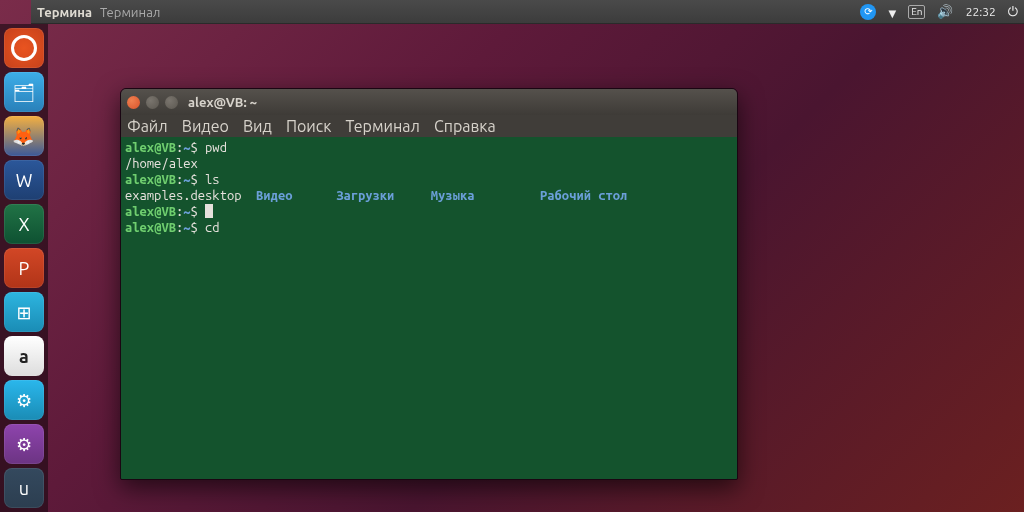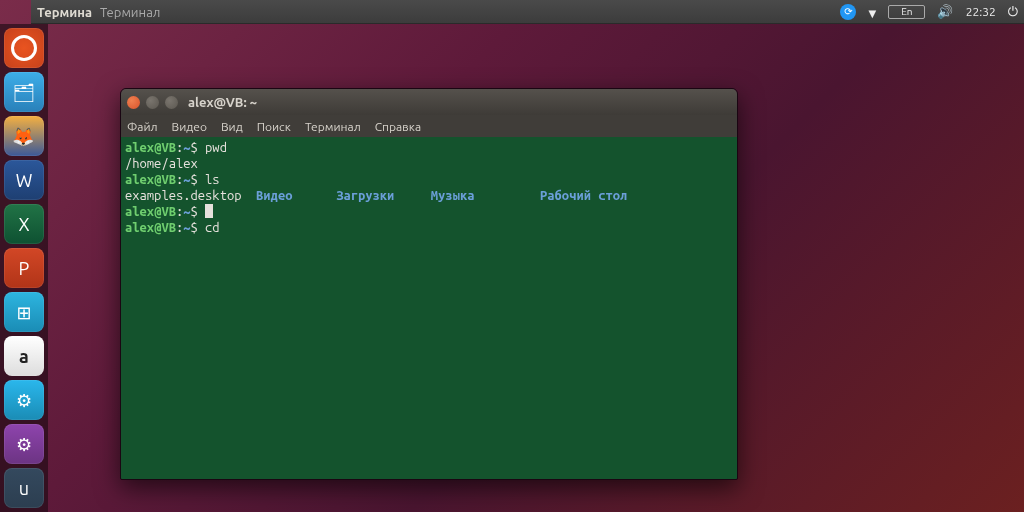--- a/index.html
+++ b/index.html
@@ -17,21 +17,21 @@
     border-bottom: 1px solid #2a2a2a;
     margin-left: 31px;
   }
   .top-panel .app-label { padding: 0 6px; font-weight: bold; color: #dfdbd2; }
   .top-panel .app-label-inactive { padding-left: 2px; color: #aaa; }
   .top-panel .spacer { flex: 1; }
   .top-panel .ind { padding: 0 6px; display:flex; align-items:center; height:24px; font-size:12px; color:#eee; }
   .top-panel .ind.icon { font-size: 13px; }
   .top-panel .disc { width:16px;height:16px;border-radius:50%;background:#2196f3;display:flex;align-items:center;justify-content:center;color:#fff;font-size:10px;}
   .top-panel .netarrow::before { content:"▼"; font-size:10px; }
-  .top-panel .lang { border:1px solid #aaa;border-radius:2px;padding:0 12px;font-size:10px;line-height:12px;}
+  .top-panel .lang { border:1px solid #aaa;border-radius:2px;padding:0 2px;font-size:10px;line-height:12px;}
 
   
   .launcher {
     position: absolute; top: 24px; left: 0; bottom: 0; width: 48px;
     background: rgba(30,10,20,0.65);
     display: flex; flex-direction: column; align-items: center; padding-top: 4px; gap: 4px;
   }
   .launcher .item {
     width: 40px; height: 40px; border-radius: 8px;
     display: flex; align-items: center; justify-content: center; font-size: 18px;
@@ -60,21 +60,21 @@
   .titlebar {
     height: 26px; background: linear-gradient(to bottom,#55514c 0%, #3e3b37 100%);
     display:flex; align-items:center; padding: 0 6px; gap:6px; color:#d7d3cb; font-size:13px;
   }
   .tb-btn { width:13px;height:13px;border-radius:50%;display:inline-block;}
   .tb-close { background: radial-gradient(circle at 35% 35%, #f08050, #d9532b); }
   .tb-min, .tb-max { background: radial-gradient(circle at 35% 35%, #7a756e, #5b5750); }
   .titlebar .title { margin-left:4px; font-weight:bold; }
   .menubar {
     height: 22px; background: #403d39; display:flex; align-items:center; padding:0 6px; gap:14px;
-    color:#d7d3cb; font-size:12px;
+    color:#d7d3cb; font-size:16px;
   }
   .menubar span { cursor: default; }
 
   .term-body {
     flex:1; background:#14532d; color:#e6e1dc; font-family: "Ubuntu Mono","DejaVu Sans Mono",monospace;
     font-size: 13px; line-height: 16px; padding: 2px 4px;
   }
   .prompt .user { color:#6fce6f; font-weight:bold; }
   .prompt .host { color:#6fce6f; font-weight:bold; }
   .prompt .path { color:#6b9fd8; font-weight:bold; }

